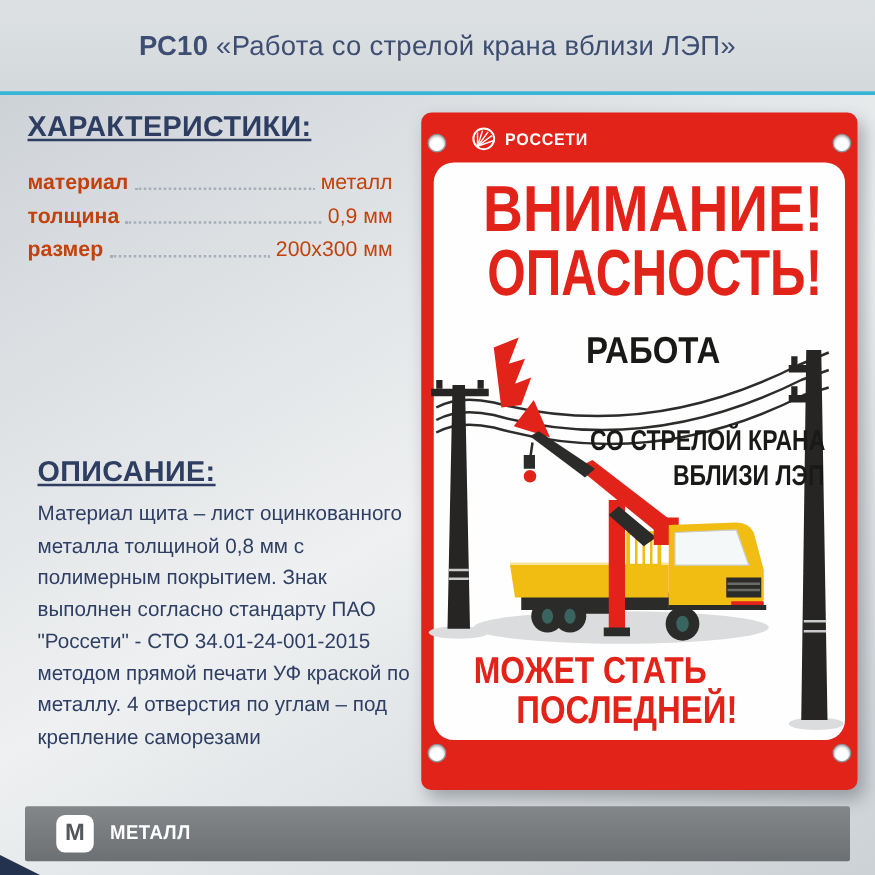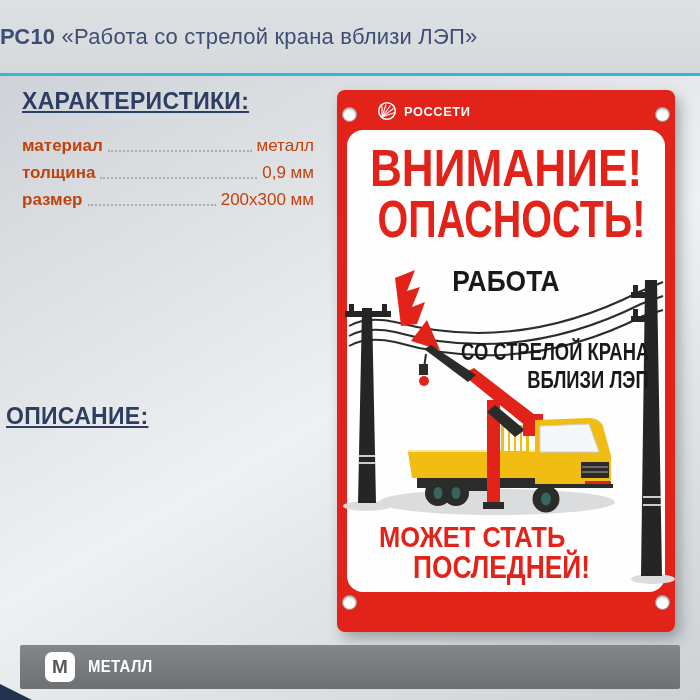--- a/index.html
+++ b/index.html
@@ -10,41 +10,42 @@
   }
   .corner{position:absolute;background:#22324f;}
   .corner-tl{left:0;top:0;width:14px;height:30px;clip-path:polygon(0 0,100% 0,0 100%);}
   .corner-bl{left:0;bottom:0;width:32px;height:16px;clip-path:polygon(0 0,100% 100%,0 100%);}
 
   
   .header{
     position:absolute;left:0;top:0;width:700px;height:73px;
     background:linear-gradient(180deg,#dde1e4,#d4d9dc);
     border-bottom:3px solid #38b4d7;
-    display:flex;align-items:center;justify-content:flex-start;
+    display:flex;align-items:center;justify-content:center;
   }
   .header h1{margin:0;font-size:22px;font-weight:normal;color:#3e4e72;letter-spacing:.2px;}
   .header .code{font-weight:bold;}
 
   
   .chars{position:absolute;left:22px;top:88px;width:292px;}
   .chars h2,.desc h2{margin:0;font-size:23px;color:#2d3e62;letter-spacing:.3px;text-decoration:underline;}
   .rows{margin-top:14px;}
   .row{display:flex;align-items:flex-end;height:27px;font-size:17px;color:#c2410c;}
   .row .lbl{font-weight:bold;white-space:nowrap;}
   .row .dots{flex:1;border-bottom:2px dotted #a6aebb;margin:0 5px 4px 5px;height:1px;}
   .row .val{white-space:nowrap;}
-  .desc{position:absolute;left:6px;top:364px;width:302px;margin-top:39px;}
+  .desc{position:absolute;left:30px;top:364px;width:302px;}
   .desc p{margin:8px 0 0 0;font-size:16.5px;line-height:25.5px;color:#2f3f64;}
 
   
   .sign{
     position:absolute;left:337px;top:90px;width:338px;height:542px;
     background:#e2231a;border-radius:8px;
     box-shadow:5px 7px 14px rgba(40,45,55,.35);
+    padding-left:11px;
   }
   .panel{position:absolute;left:10px;right:10px;top:40px;bottom:40px;background:#fefefe;border-radius:16px;z-index:1;}
   .hole{position:absolute;width:13px;height:13px;border-radius:50%;background:#fff;
     border:1px solid #8d9398;box-shadow:inset 0 1px 2px rgba(0,0,0,.35);z-index:6;}
   .hole-tl{left:5px;top:17px;} .hole-tr{right:5px;top:17px;}
   .hole-bl{left:5px;top:505px;} .hole-br{right:5px;top:505px;}
   .brandrow{position:absolute;left:40px;top:11px;display:flex;align-items:center;z-index:2;}
   .brandname{color:#fff;font-weight:bold;font-size:13.5px;letter-spacing:.6px;margin-left:7px;
     display:inline-block;transform:scaleX(.95);transform-origin:0 50%;}
   .scene{position:absolute;left:0;top:160px;width:338px;height:340px;z-index:2;}
@@ -97,20 +98,21 @@
     <div class="row">
       <span class="lbl">размер</span>
       <span class="dots"></span>
       <span class="val">200x300 мм</span>
     </div>
   </div>
 </section>
 
 <section class="desc">
   <h2>ОПИСАНИЕ:</h2>
+  <p>Материал щита – лист оцинкованного металла толщиной 0,8 мм с полимерным покрытием. Знак выполнен согласно стандарту ПАО "Россети" - СТО 34.01-24-001-2015 методом прямой печати УФ краской по металлу. 4 отверстия по углам – под крепление саморезами</p>
 </section>
 
 <div class="sign">
   <div class="panel"></div>
 
   <div class="brandrow">
     <svg width="20" height="20" viewBox="0 0 20 20">
       <circle cx="10" cy="10" r="8.3" fill="none" stroke="#fff" stroke-width="1.6"></circle>
       <g stroke="#fff" stroke-width="1.1" fill="none">
         <path d="M5,16 L5,5"></path>

